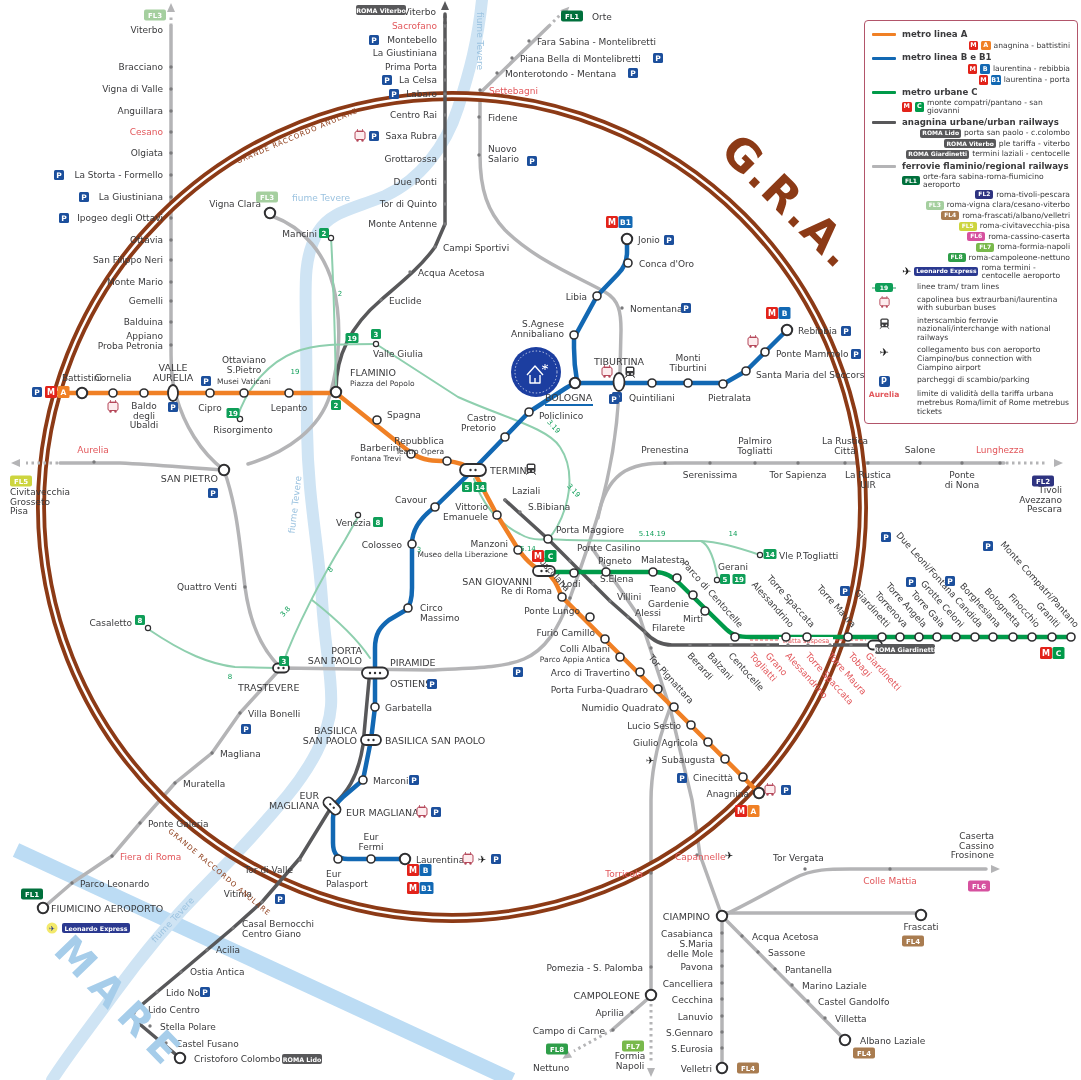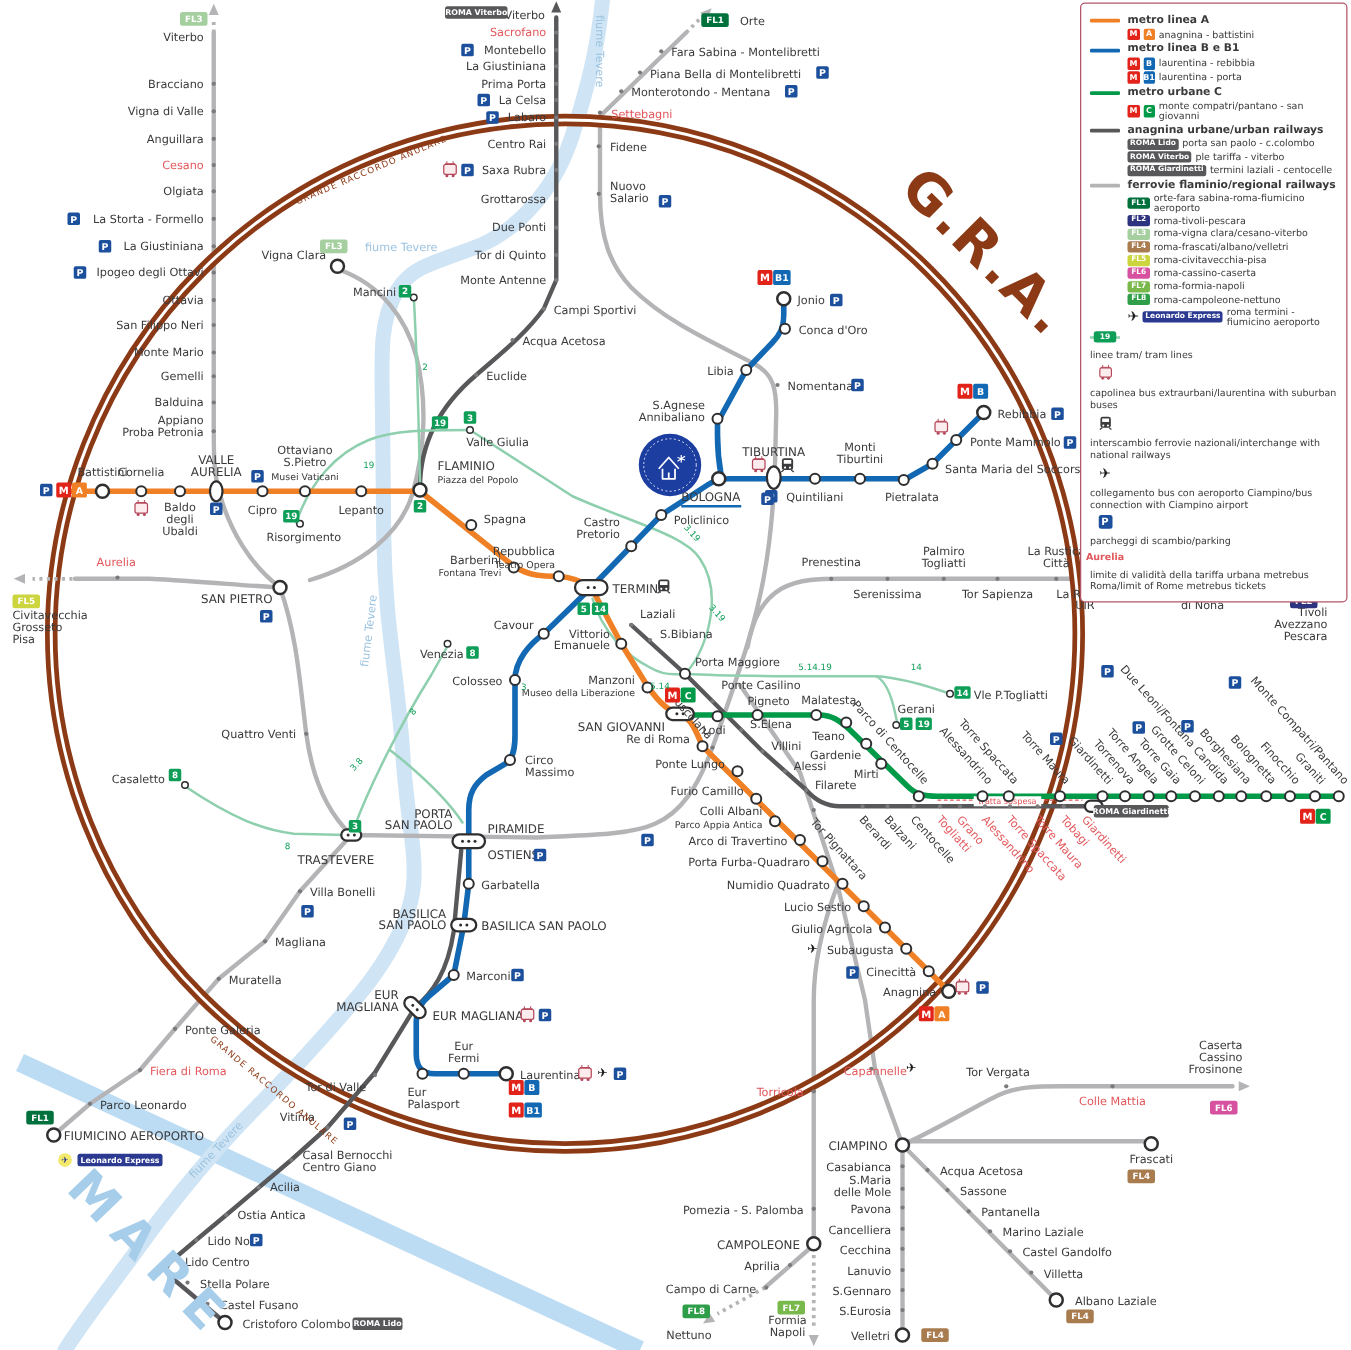--- a/index.html
+++ b/index.html
@@ -1,31 +1,31 @@
 <!DOCTYPE html>
 <html><head>
 <meta charset="utf-8">
 <style>
   html,body{margin:0;padding:0;background:#fff;}
   #stage{position:relative;width:1081px;height:1080px;background:#fff;overflow:hidden;
          font-family:"DejaVu Sans",sans-serif;}
   svg text{font-family:"DejaVu Sans",sans-serif;}
   
-  #legend{position:absolute;left:864px;top:2px;width:214px;box-sizing:border-box;
+  #legend{position:absolute;left:864px;top:20px;width:214px;box-sizing:border-box;
           background:#fff;border:1.6px solid #b2556a;border-radius:4px;
           padding:6px 7px 7px 7px;color:#3a3a3c;z-index:5;}
   .lg-row{display:flex;align-items:center;gap:6px;margin-top:3px;}
   .lg-swatch{width:24px;height:3.2px;flex:none;border-radius:1px;}
   .lg-title{font-weight:bold;font-size:8.6px;line-height:1.1;}
-  .lg-sub{display:flex;align-items:center;gap:3px;margin:1.5px 0 1.5px 30px;font-size:7.6px;line-height:1.05;}
+  .lg-sub{display:flex;align-items:center;gap:3px;margin:1.5px 0 1.5px 30px;font-size:7.6px;line-height:1.05;justify-content:flex-end;}
   .mbadge{width:9.5px;height:9.5px;border-radius:1.5px;color:#fff;font-size:6.4px;font-weight:bold;
           display:inline-flex;align-items:center;justify-content:center;flex:none;}
   .fltag{min-width:14px;padding:0 2px;height:9px;border-radius:2px;color:#fff;font-size:6px;
          font-weight:bold;display:inline-flex;align-items:center;justify-content:center;flex:none;}
-  .lg-irow{display:flex;gap:6px;margin-top:3.5px;align-items:flex-start;flex-direction:column;}
+  .lg-irow{display:flex;gap:21px;margin-top:3.5px;align-items:flex-start;}
   .lg-icon{width:24px;flex:none;display:flex;justify-content:center;}
   .lg-itext{font-size:7.6px;line-height:1.15;}
   .lg-tramline{width:24px;height:9px;flex:none;display:flex;align-items:center;justify-content:center;
                background:linear-gradient(#8ecfae,#8ecfae) center/100% 2px no-repeat;}
 </style>
 </head>
 <body>
 
 <div id="stage">
   <svg id="map" width="1081" height="1080" viewBox="0 0 1081 1080">
@@ -1422,21 +1422,21 @@
         <span class="fltag" style="background: rgb(121, 185, 76);">FL7</span>
         <span class="">roma-formia-napoli</span>
       </div>
       <div class="lg-sub">
         <span class="fltag" style="background: rgb(47, 158, 73);">FL8</span>
         <span class="">roma-campoleone-nettuno</span>
       </div>
       <div class="lg-sub">
         <span><span style="font-size:11px;color:#1a1a1a">✈</span></span>
         <span class="fltag" style="background: rgb(43, 57, 144); min-width: 40px;">Leonardo Express</span>
-        <span class="">roma termini - fiumicino aeroporto</span>
+        <span class="">roma termini - centocelle aeroporto</span>
       </div>
       <div class="lg-irow">
         <div class="lg-icon">
           <div class="lg-tramline">
             <span class="fltag" style="background: rgb(15, 158, 88);">19</span>
           </div>
         </div>
         <span class="lg-itext">linee tram/ tram lines</span>
       </div>
       <div class="lg-irow">

